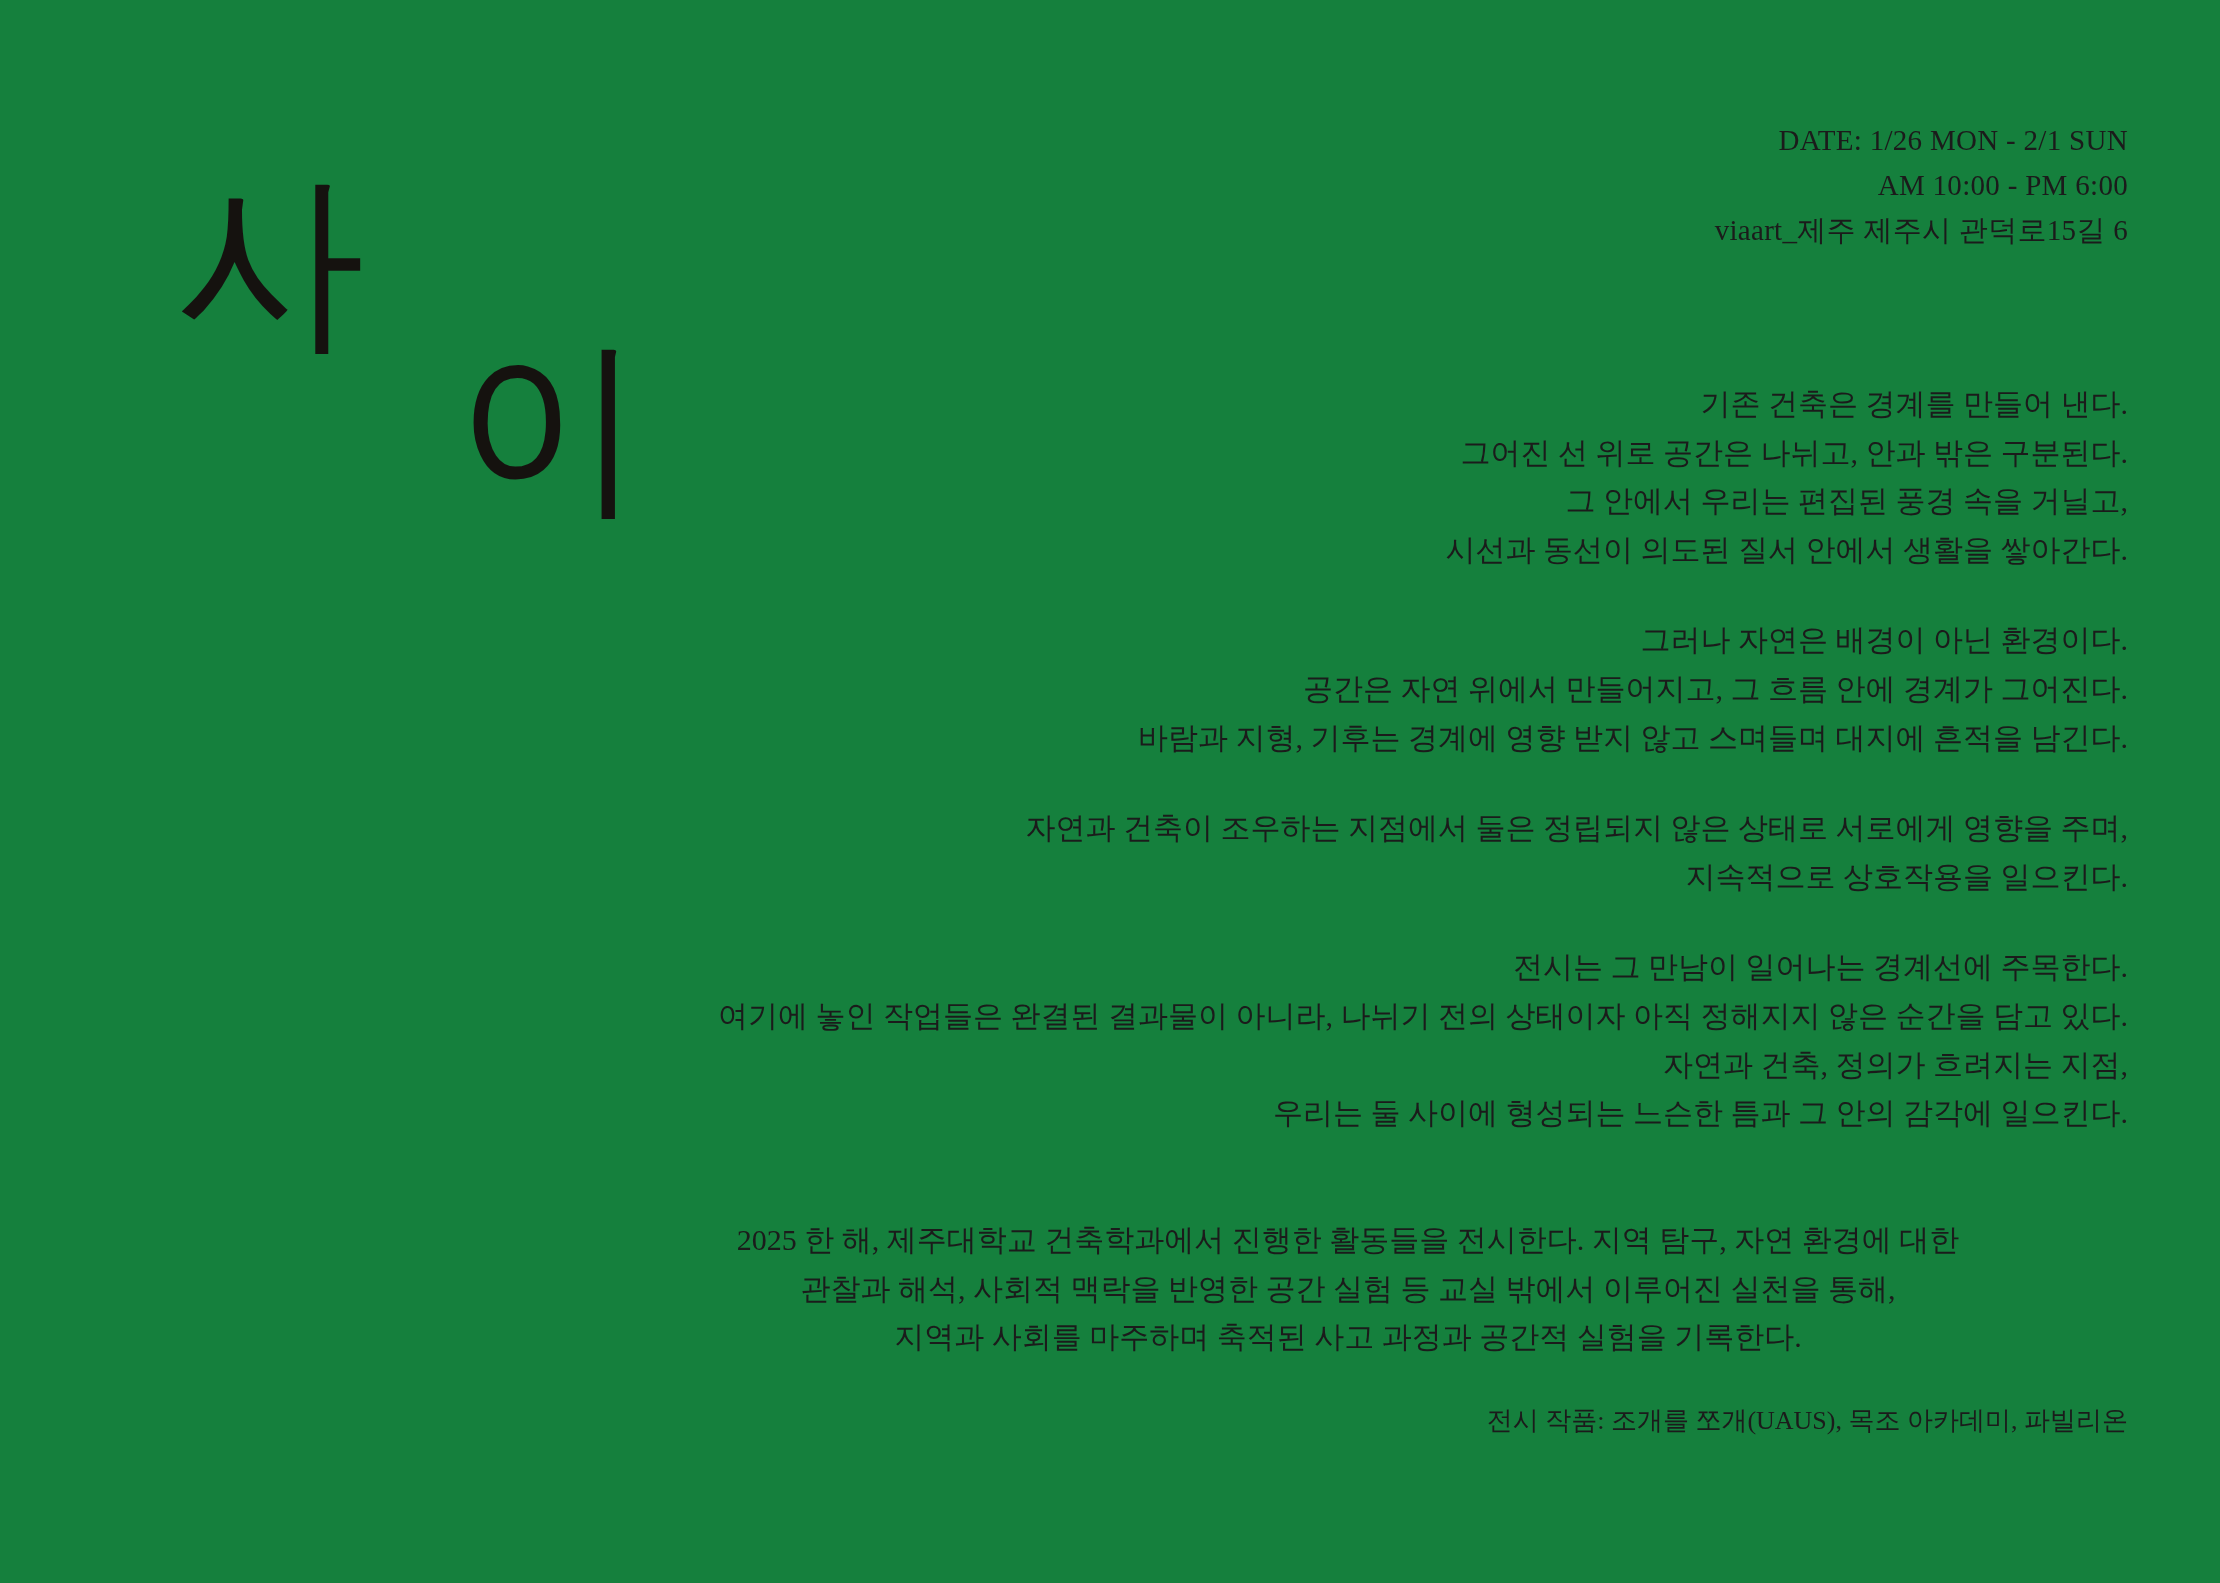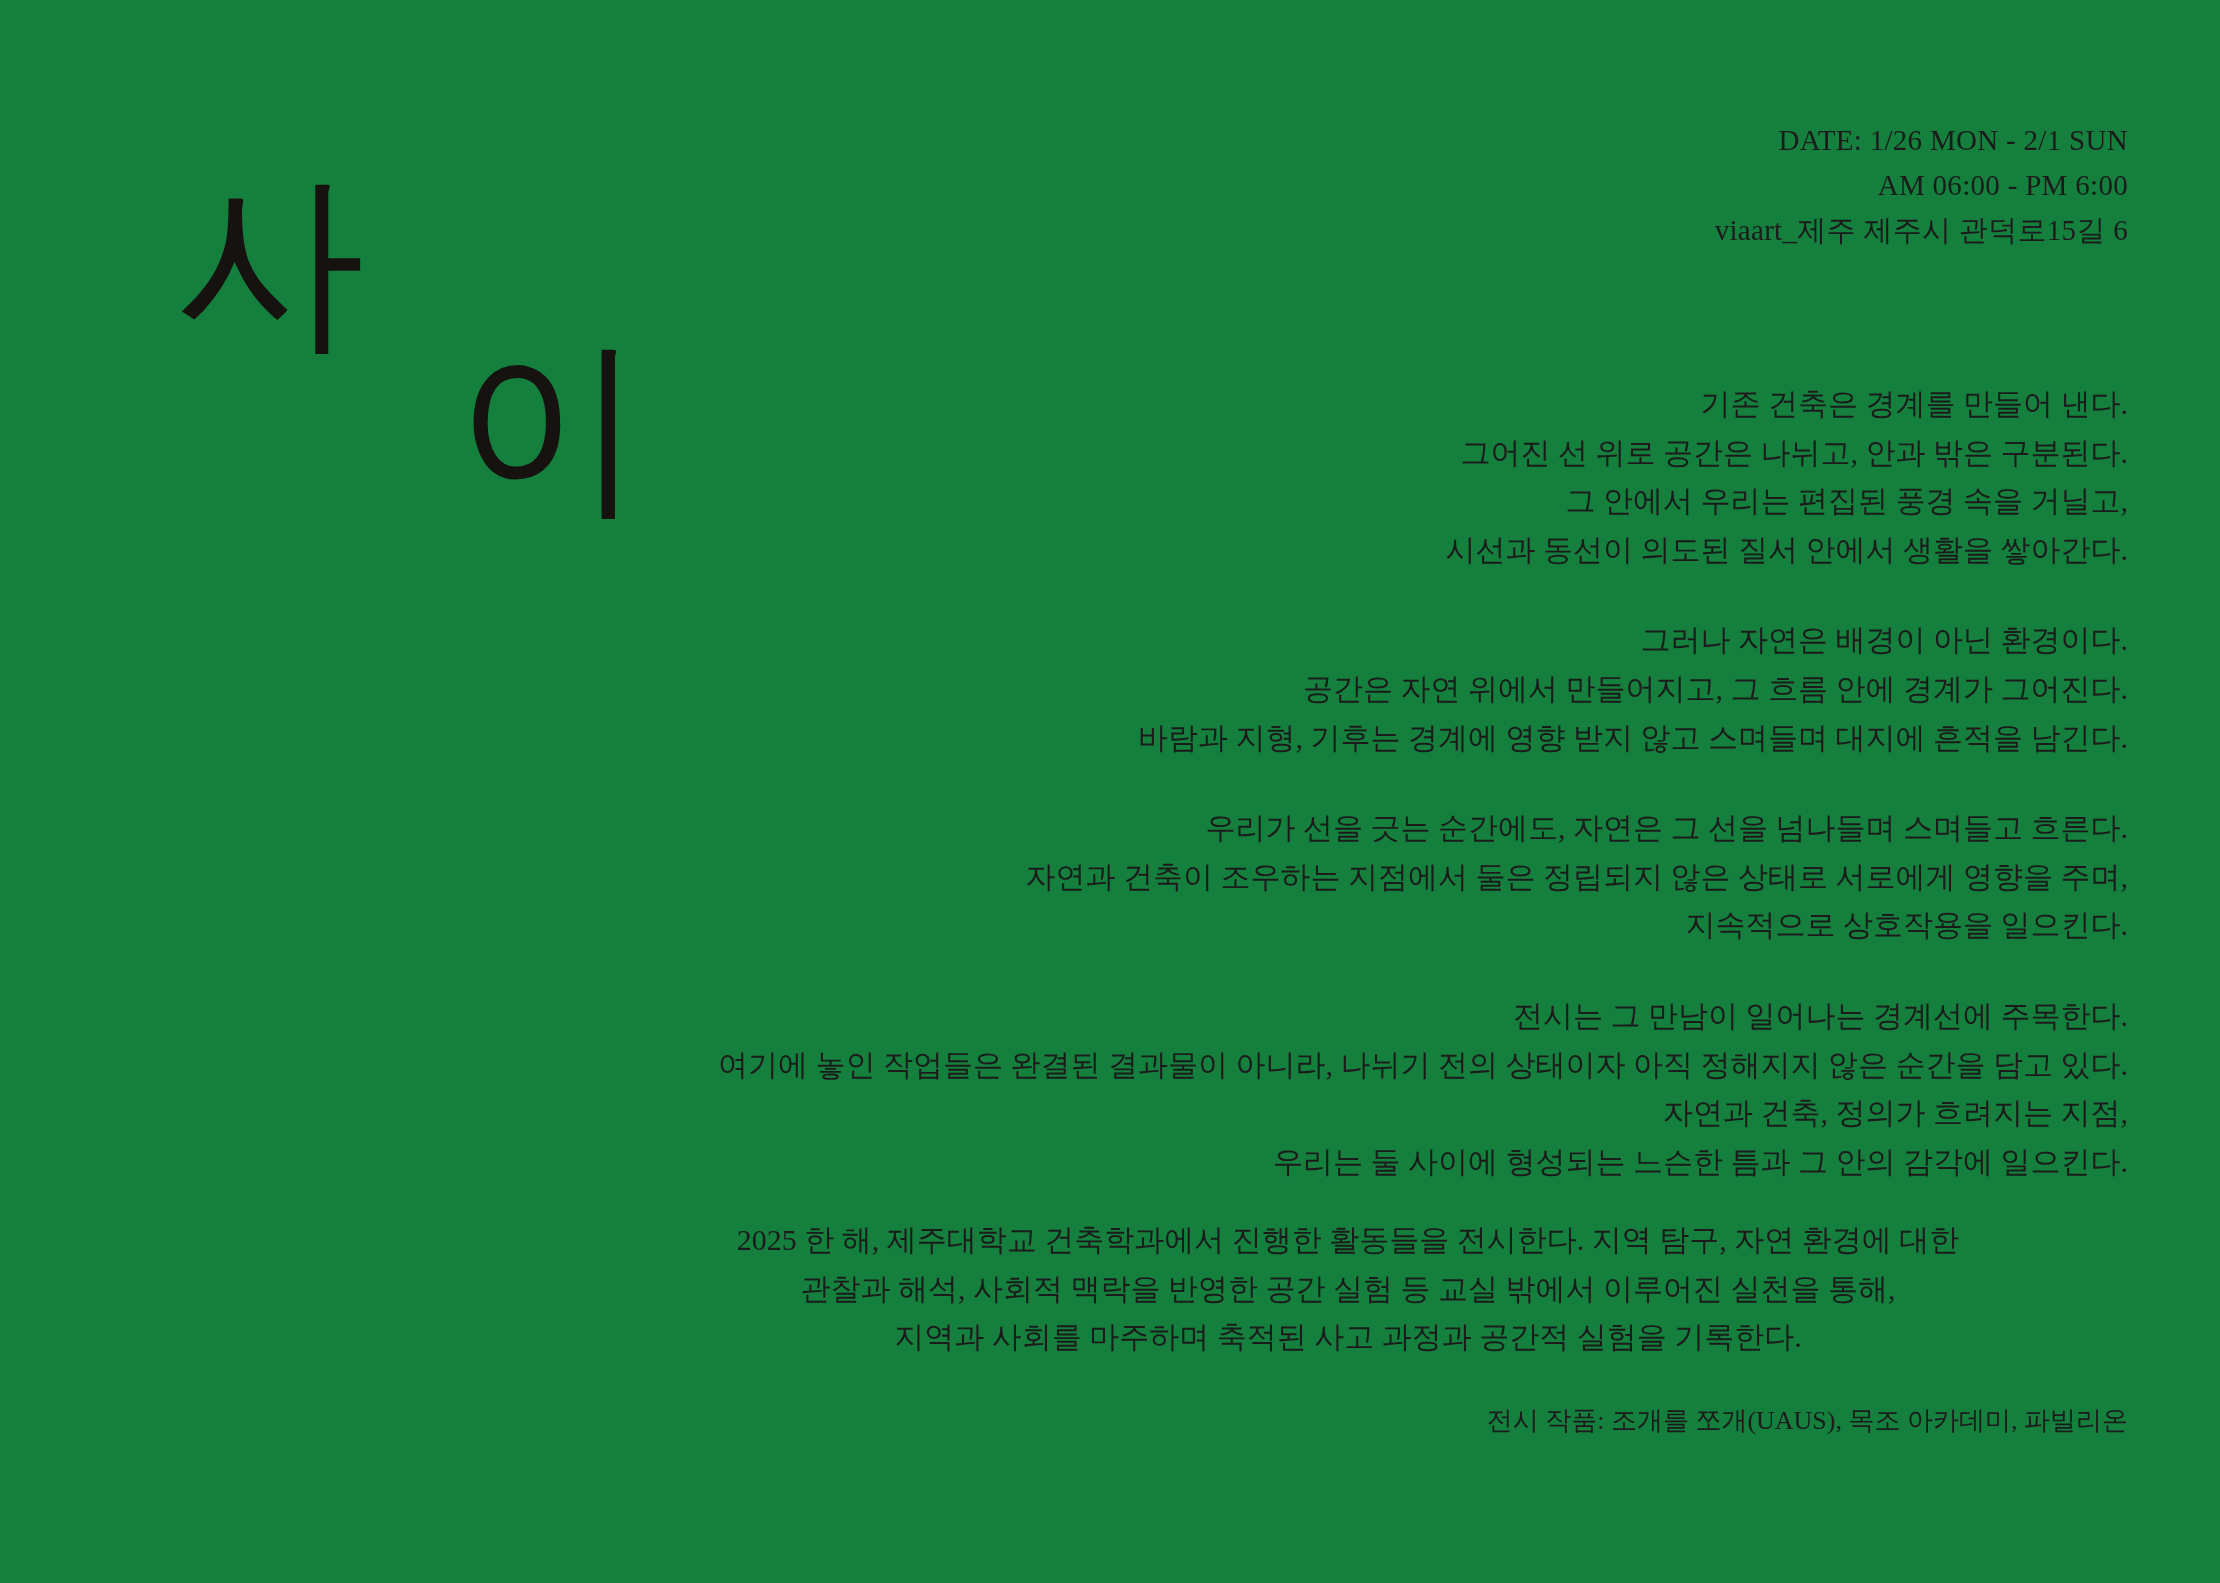--- a/index.html
+++ b/index.html
@@ -108,21 +108,21 @@
     white-space: nowrap;
   }
 </style>
 </head>
 <body>
 
 <div class="poster">
 
   <div class="info-block">
     <div>DATE: 1/26 MON - 2/1 SUN</div>
-    <div>AM 06:00 - PM 6:00</div>
+    <div>AM 10:00 - PM 6:00</div>
     <div>viaart_제주 제주시 관덕로15길 6</div>
   </div>
 
   <div class="title">
     <span class="ch1">사</span>
     <span class="ch2">이</span>
   </div>
 
   <div class="body-copy">
     <p>
@@ -130,21 +130,20 @@
       <span class="line">그어진 선 위로 공간은 나뉘고, 안과 밖은 구분된다.</span>
       <span class="line">그 안에서 우리는 편집된 풍경 속을 거닐고,</span>
       <span class="line">시선과 동선이 의도된 질서 안에서 생활을 쌓아간다.</span>
     </p>
     <p>
       <span class="line">그러나 자연은 배경이 아닌 환경이다.</span>
       <span class="line">공간은 자연 위에서 만들어지고, 그 흐름 안에 경계가 그어진다.</span>
       <span class="line">바람과 지형, 기후는 경계에 영향 받지 않고 스며들며 대지에 흔적을 남긴다.</span>
     </p>
     <p>
-      <span class="line">우리가 선을 긋는 순간에도, 자연은 그 선을 넘나들며 스며들고 흐른다.</span>
       <span class="line">자연과 건축이 조우하는 지점에서 둘은 정립되지 않은 상태로 서로에게 영향을 주며,</span>
       <span class="line">지속적으로 상호작용을 일으킨다.</span>
     </p>
     <p>
       <span class="line">전시는 그 만남이 일어나는 경계선에 주목한다.</span>
       <span class="line">여기에 놓인 작업들은 완결된 결과물이 아니라, 나뉘기 전의 상태이자 아직 정해지지 않은 순간을 담고 있다.</span>
       <span class="line">자연과 건축, 정의가 흐려지는 지점,</span>
       <span class="line">우리는 둘 사이에 형성되는 느슨한 틈과 그 안의 감각에 일으킨다.</span>
     </p>
   </div>

